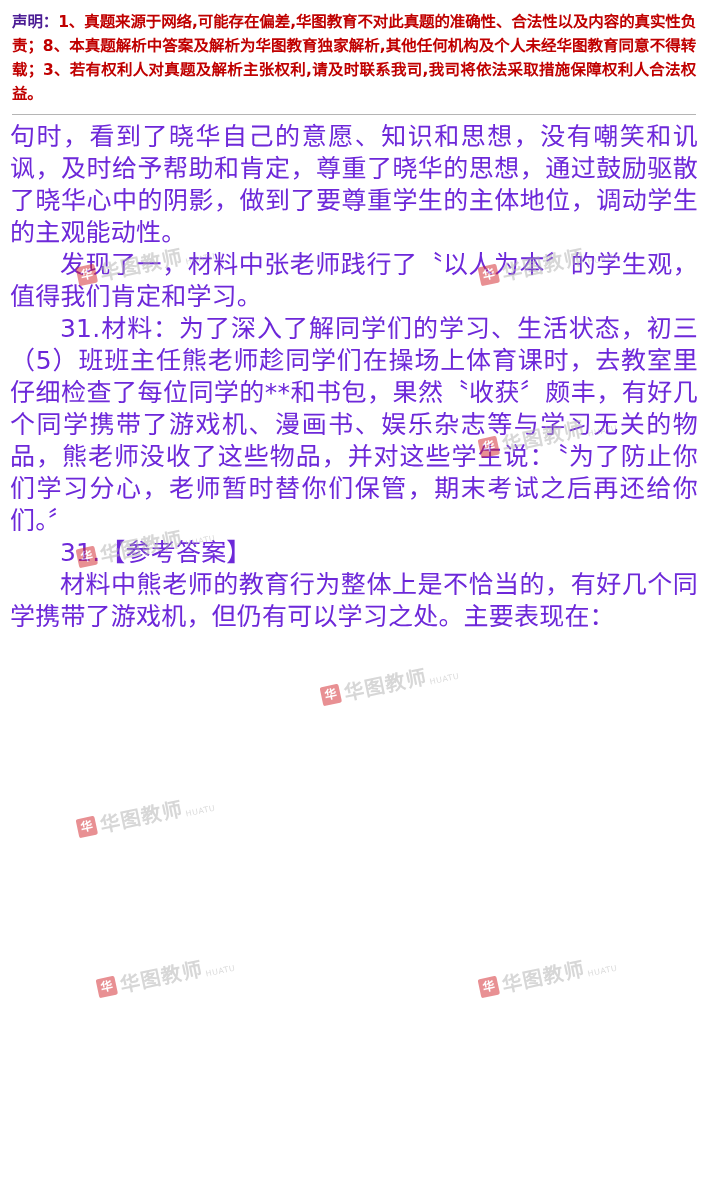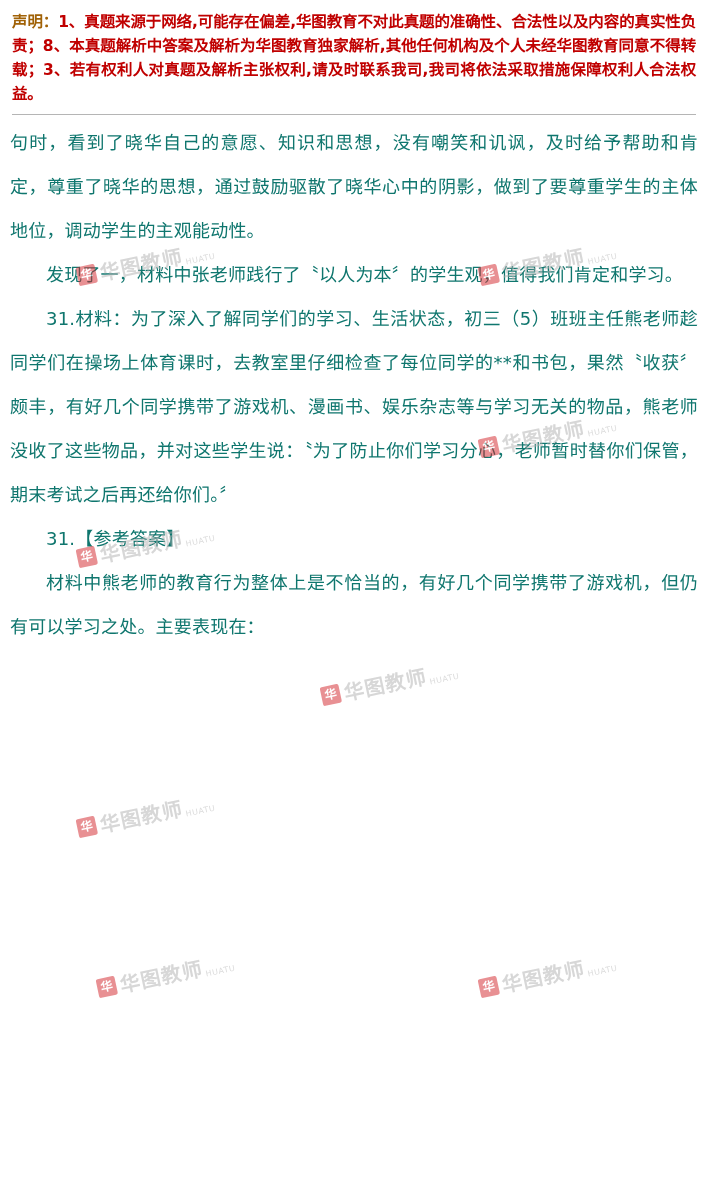--- a/index.html
+++ b/index.html
@@ -28,38 +28,38 @@
   .disclaimer {
     font-size: 15.5px;
     line-height: 24px;
     text-align: justify;
     color: #c00000;
     font-weight: bold;
     letter-spacing: -0.2px;
     padding: 2px 2px 4px 2px;
   }
   .disclaimer .lead {
-    color: #a16207;
+    color: #4c1d95;
     font-weight: bold;
   }
   .divider {
     border: none;
     border-top: 1px solid #b5b5b5;
     margin: 4px 2px 6px 2px;
     height: 0;
   }
 
   
   .body-text {
-    font-size: 18px;
-    line-height: 44px;
+    font-size: 25px;
+    line-height: 32px;
     text-align: justify;
     text-justify: inter-ideograph;
     letter-spacing: 0.2px;
-    color: #0f766e;
+    color: #6d28d9;
   }
   .para {
     margin: 0;
     text-indent: 0;
   }
   .para.indent {
     text-indent: 2em;
   }
 
   

